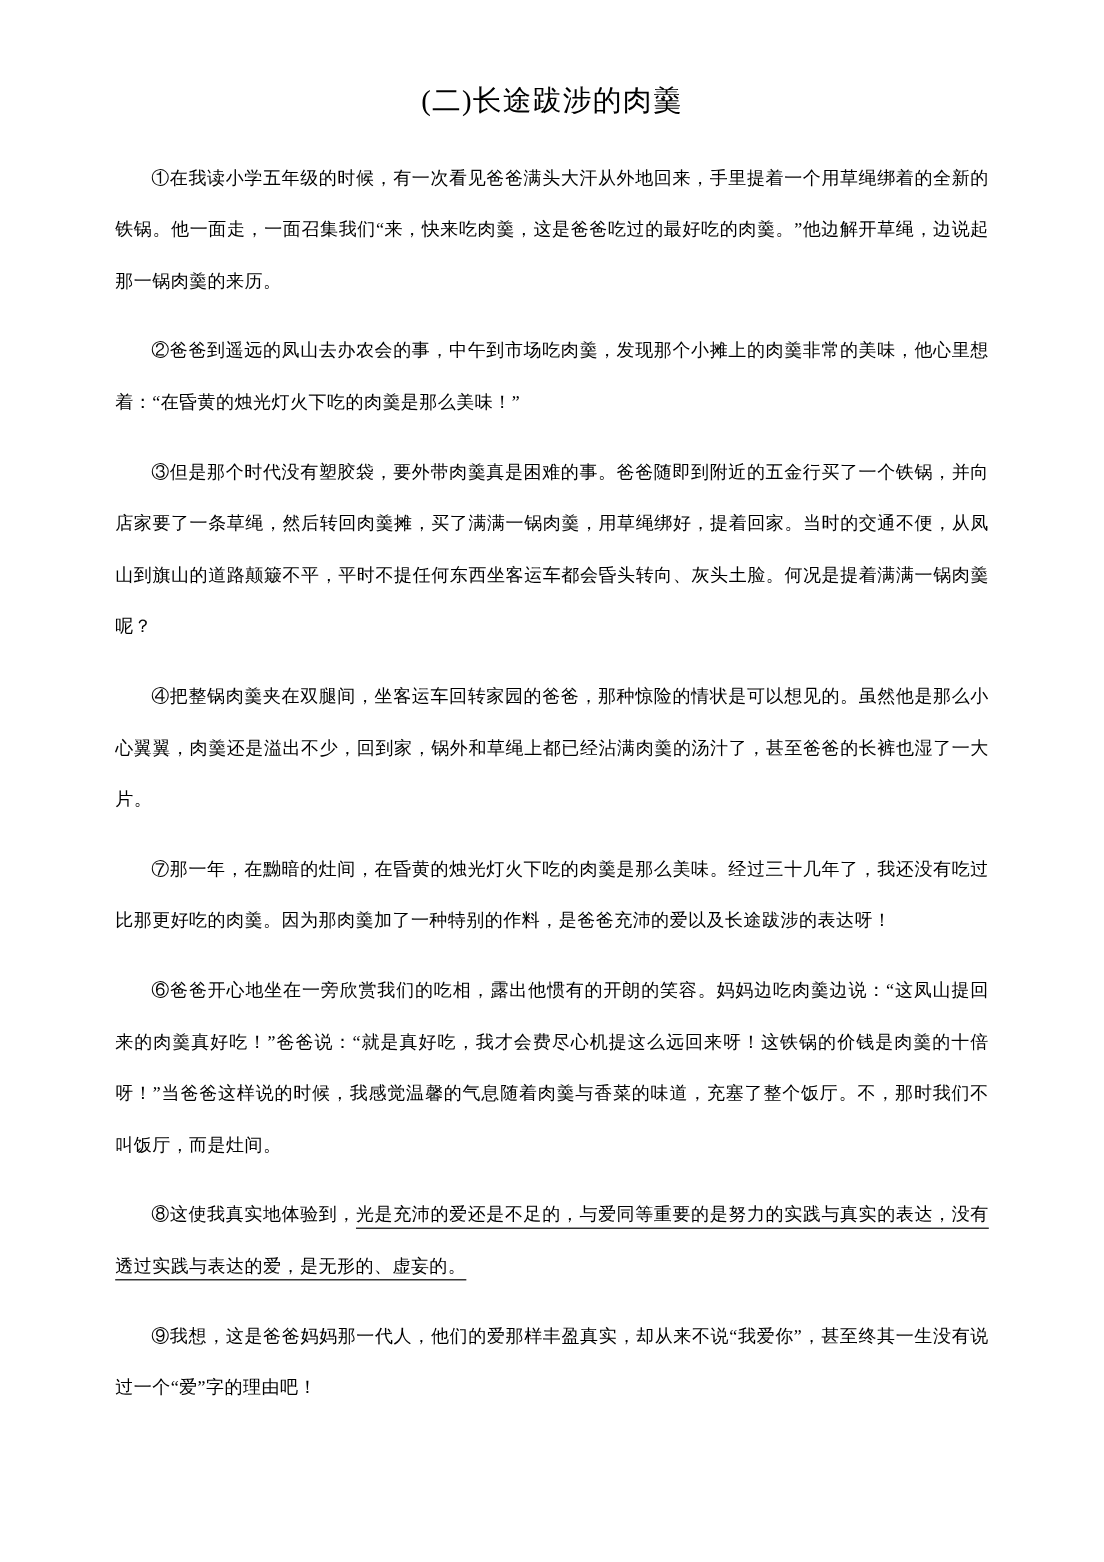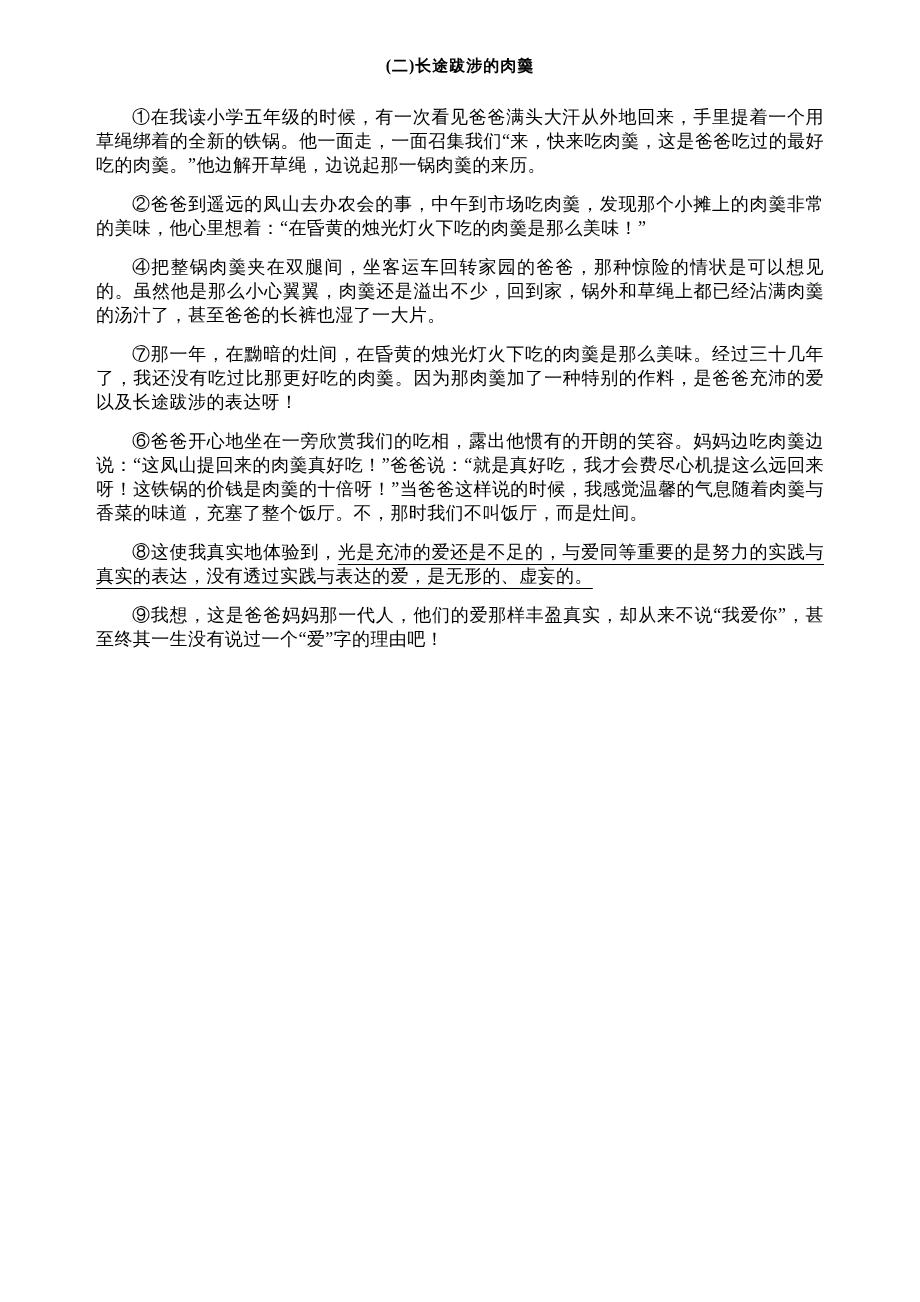--- a/index.html
+++ b/index.html
@@ -15,30 +15,30 @@
     color: #000000;
     overflow: hidden;
   }
   .page {
     box-sizing: border-box;
     width: 920px;
     height: 1302px;
     padding: 56px 96px 20px 96px;
   }
   .doc-title {
-    margin: 0 0 28px 0;
+    margin: 12px 0 28px 0;
     text-align: center;
-    font-size: 16px;
-    font-weight: bold;
+    font-size: 24px;
+    font-weight: normal;
     letter-spacing: 1px;
   }
   .doc-body p.para {
     margin: 0 0 15px 0;
-    font-size: 18px;
-    line-height: 24px;
+    font-size: 15px;
+    line-height: 43px;
     letter-spacing: 0.4px;
     text-indent: 2em;
     text-align: justify;
     text-justify: inter-ideograph;
     word-break: break-all;
   }
   .doc-body p.para:last-child {
     margin-bottom: 4px;
   }
   .underline {
@@ -48,19 +48,20 @@
   }
 </style>
 </head>
 <body>
 
 <div class="page">
   <h1 class="doc-title">(二)长途跋涉的肉羹</h1>
   <div class="doc-body">
       <p class="para"><span>①在我读小学五年级的时候，有一次看见爸爸满头大汗从外地回来，手里提着一个用草绳绑着的全新的铁锅。他一面走，一面召集我们“来，快来吃肉羹，这是爸爸吃过的最好吃的肉羹。”他边解开草绳，边说起那一锅肉羹的来历。</span></p>
       <p class="para"><span>②爸爸到遥远的凤山去办农会的事，中午到市场吃肉羹，发现那个小摊上的肉羹非常的美味，他心里想着：“在昏黄的烛光灯火下吃的肉羹是那么美味！”</span></p>
+      <p class="para"><span>③但是那个时代没有塑胶袋，要外带肉羹真是困难的事。爸爸随即到附近的五金行买了一个铁锅，并向店家要了一条草绳，然后转回肉羹摊，买了满满一锅肉羹，用草绳绑好，提着回家。当时的交通不便，从凤山到旗山的道路颠簸不平，平时不提任何东西坐客运车都会昏头转向、灰头土脸。何况是提着满满一锅肉羹呢？</span></p>
       <p class="para"><span>④把整锅肉羹夹在双腿间，坐客运车回转家园的爸爸，那种惊险的情状是可以想见的。虽然他是那么小心翼翼，肉羹还是溢出不少，回到家，锅外和草绳上都已经沾满肉羹的汤汁了，甚至爸爸的长裤也湿了一大片。</span></p>
       <p class="para"><span>⑦那一年，在黝暗的灶间，在昏黄的烛光灯火下吃的肉羹是那么美味。经过三十几年了，我还没有吃过比那更好吃的肉羹。因为那肉羹加了一种特别的作料，是爸爸充沛的爱以及长途跋涉的表达呀！</span></p>
       <p class="para"><span>⑥爸爸开心地坐在一旁欣赏我们的吃相，露出他惯有的开朗的笑容。妈妈边吃肉羹边说：“这凤山提回来的肉羹真好吃！”爸爸说：“就是真好吃，我才会费尽心机提这么远回来呀！这铁锅的价钱是肉羹的十倍呀！”当爸爸这样说的时候，我感觉温馨的气息随着肉羹与香菜的味道，充塞了整个饭厅。不，那时我们不叫饭厅，而是灶间。</span></p>
       <p class="para"><span>⑧这使我真实地体验到，</span><span class="underline">光是充沛的爱还是不足的，与爱同等重要的是努力的实践与真实的表达，没有透过实践与表达的爱，是无形的、虚妄的。</span></p>
       <p class="para"><span>⑨我想，这是爸爸妈妈那一代人，他们的爱那样丰盈真实，却从来不说“我爱你”，甚至终其一生没有说过一个“爱”字的理由吧！</span></p>
     </div>
 </div>
 
 </body></html>

